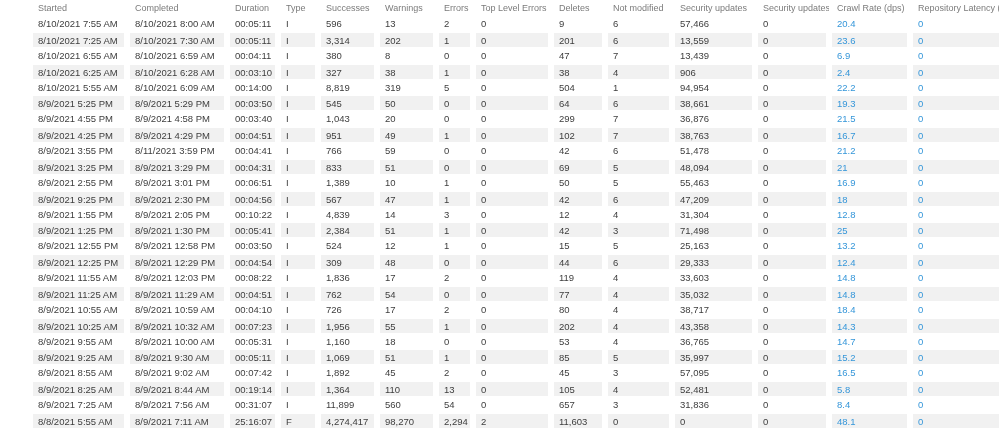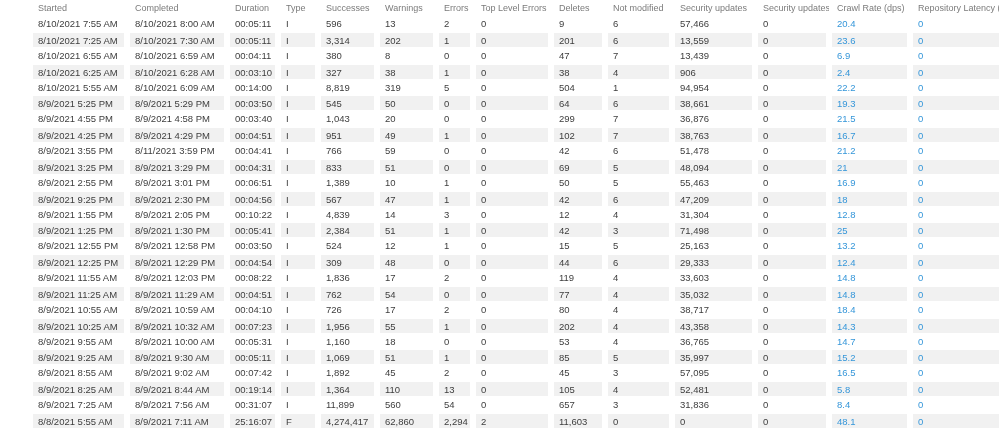--- a/index.html
+++ b/index.html
@@ -473,21 +473,21 @@
       <div class="cell">0</div>
       <div class="cell"><a class="cell-link">8.4</a></div>
       <div class="cell"><a class="cell-link">0</a></div>
     </div>
     <div class="row shaded">
       <div class="cell">8/8/2021 5:55 AM</div>
       <div class="cell">8/9/2021 7:11 AM</div>
       <div class="cell">25:16:07</div>
       <div class="cell">F</div>
       <div class="cell">4,274,417</div>
-      <div class="cell">62,860</div>
+      <div class="cell">98,270</div>
       <div class="cell">2,294</div>
       <div class="cell">2</div>
       <div class="cell">11,603</div>
       <div class="cell">0</div>
       <div class="cell">0</div>
       <div class="cell">0</div>
       <div class="cell"><a class="cell-link">48.1</a></div>
       <div class="cell"><a class="cell-link">0</a></div>
     </div>
   </div>

